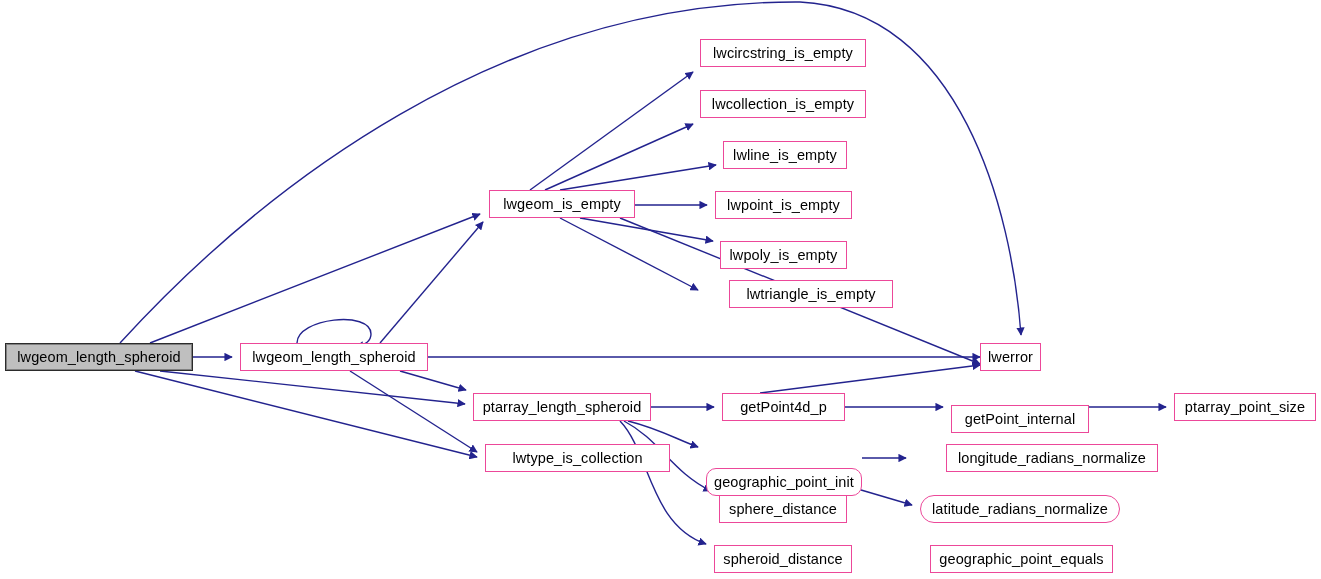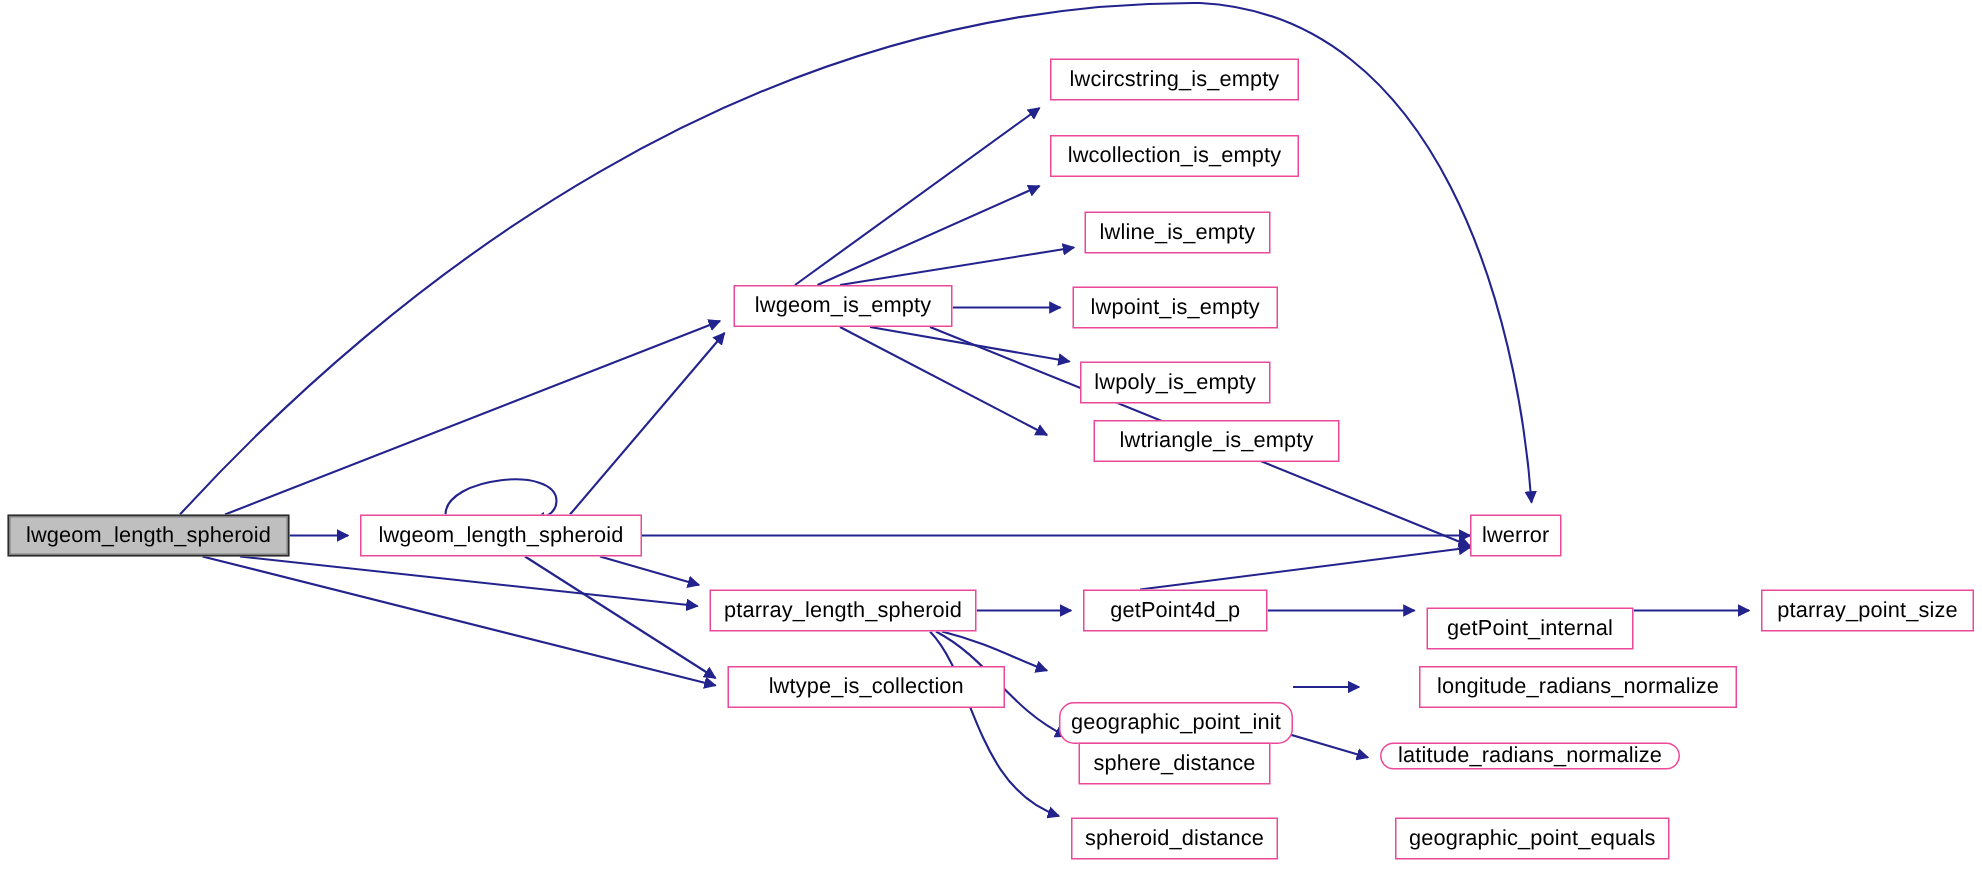--- a/index.html
+++ b/index.html
@@ -122,21 +122,21 @@
       </div>
       <div class="node" style="left: 706px; top: 468px; width: 156px; height: 28px; border-radius: 10px;">
         <span class="node-label">geographic_point_init</span>
       </div>
       <div class="node" style="left: 914px; top: 444px; width: 212px; height: 28px; margin-left: 32px;">
         <span class="node-label">longitude_radians_normalize</span>
       </div>
       <div class="node" style="left: 719px; top: 495px; width: 128px; height: 28px;">
         <span class="node-label">sphere_distance</span>
       </div>
-      <div class="node" style="left: 920px; top: 495px; width: 200px; height: 18px; border-radius: 14px;">
+      <div class="node" style="left: 920px; top: 495px; width: 200px; height: 28px; border-radius: 14px;">
         <span class="node-label">latitude_radians_normalize</span>
       </div>
       <div class="node" style="left: 714px; top: 545px; width: 138px; height: 28px;">
         <span class="node-label">spheroid_distance</span>
       </div>
       <div class="node" style="left: 930px; top: 545px; width: 183px; height: 28px;">
         <span class="node-label">geographic_point_equals</span>
       </div>
     </div>
 </div>

